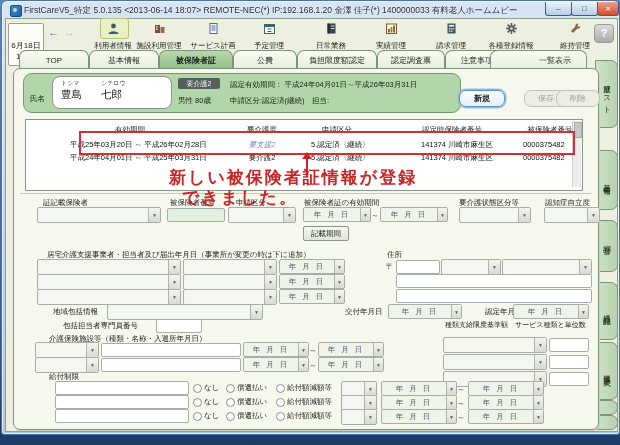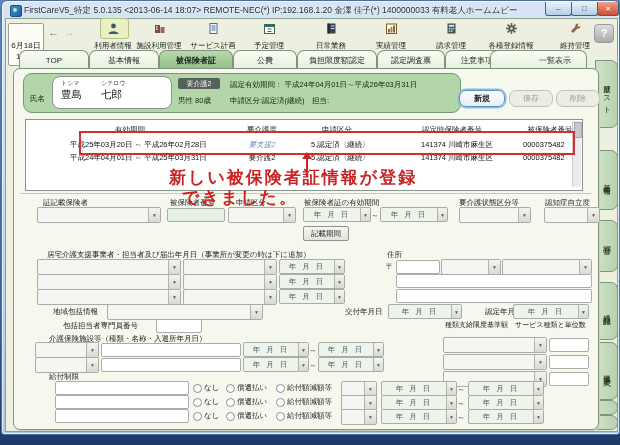--- a/index.html
+++ b/index.html
@@ -255,21 +255,21 @@
           <span class="kana" style="left:48px;">シチロウ</span>
           <span class="nm" style="left:8px;">豊島</span>
           <span class="nm" style="left:48px;">七郎</span>
         </div>
         <div class="badge">要介護2</div>
         <span class="ptext" style="left:154px;top:22px;">男性 80歳</span>
         <span class="ptext" style="left:206px;top:6px;">認定有効期間： 平成24年04月01日～平成26年03月31日</span>
         <span class="ptext" style="left:206px;top:22px;">申請区分:認定済(継続)　担当:</span>
       </div>
       <div class="btn primary" style="left:445px;top:21px;width:44px;">新規</div>
-      <div class="btn off" style="left:495px;top:21px;width:42px;">保存</div>
+      <div class="btn off" style="left:510px;top:21px;width:42px;">保存</div>
       <div class="btn off" style="left:542px;top:21px;width:42px;">削除</div>
 
       <div class="tbl">
         <span class="th" style="left:104px;">有効期間</span>
         <span class="th" style="left:236px;">要介護度</span>
         <span class="th" style="left:311px;">申請区分</span>
         <span class="th" style="left:426px;">認定時保険者番号</span>
         <span class="th" style="left:524px;">被保険者番号</span>
 
         <div>

